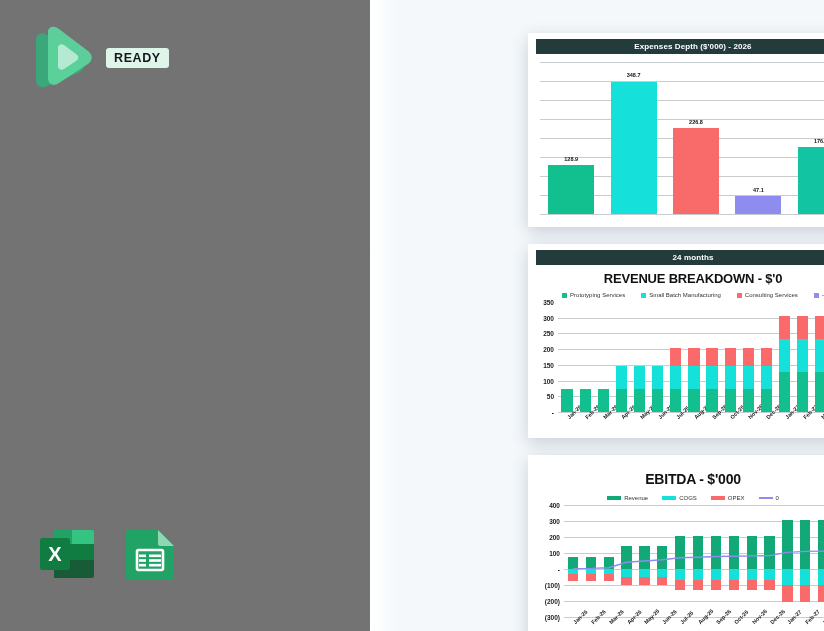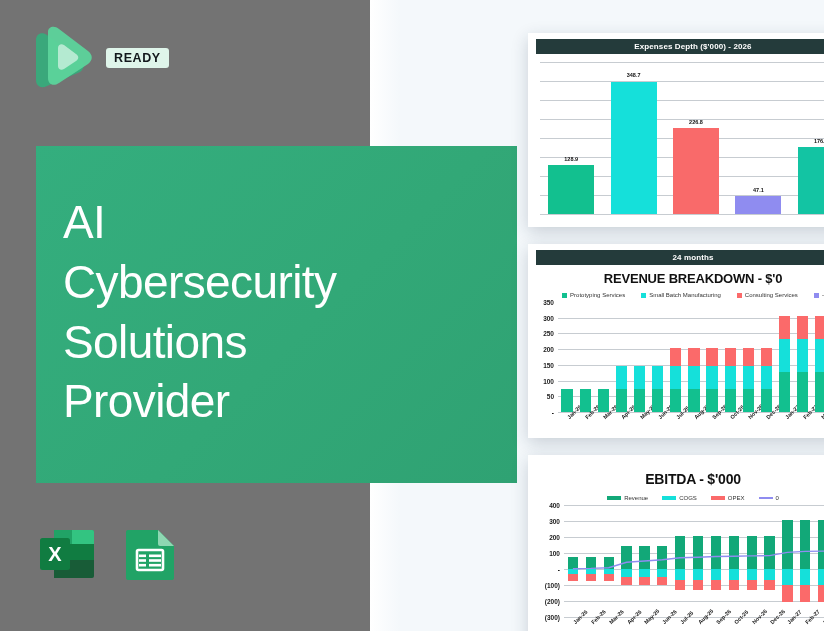--- a/index.html
+++ b/index.html
@@ -168,26 +168,20 @@
         <path d="M6 14 C6 8 12 5 17 9 L50 33 C55 37 55 42 50 46 L17 60 C11 63 6 60 6 54 Z" fill="#3aa87b"></path>
         <path d="M18 6 C18 1 24 -1 29 3 L58 25 C63 29 63 34 58 38 L29 57 C23 61 18 58 18 52 Z" fill="#5cd39b" opacity="0.95"></path>
         <path d="M28 22 C28 19 31 17 34 19 L46 28 C49 30 49 33 46 35 L34 43 C31 45 28 43 28 40 Z" fill="#ffffff" opacity="0.55"></path>
       </svg>
     </div>
     <div class="logo-text">
       <div class="ready-badge">READY</div>
     </div>
   </div>
 
-  <div class="hero">
-    <div class="hero-title">AI
-Cybersecurity
-Solutions
-Provider</div>
-  </div>
 
   <div class="footer-row">
     <svg width="66" height="66" viewBox="0 0 66 66">
       <path d="M20 8 H58 A2 2 0 0 1 60 10 V22 H20 Z" fill="#21a366"></path>
       <path d="M20 22 H60 V38 H20 Z" fill="#107c41"></path>
       <path d="M20 38 H60 V54 A2 2 0 0 1 58 56 H20 Z" fill="#185c37"></path>
       <path d="M38 8 H58 A2 2 0 0 1 60 10 V22 H38 Z" fill="#33c481"></path>
       <rect x="6" y="16" width="30" height="32" rx="2.5" fill="#107c41"></rect>
       <text x="21" y="39" font-family="Liberation Sans, sans-serif" font-size="20" font-weight="bold" fill="#ffffff" text-anchor="middle">X</text>
     </svg>

